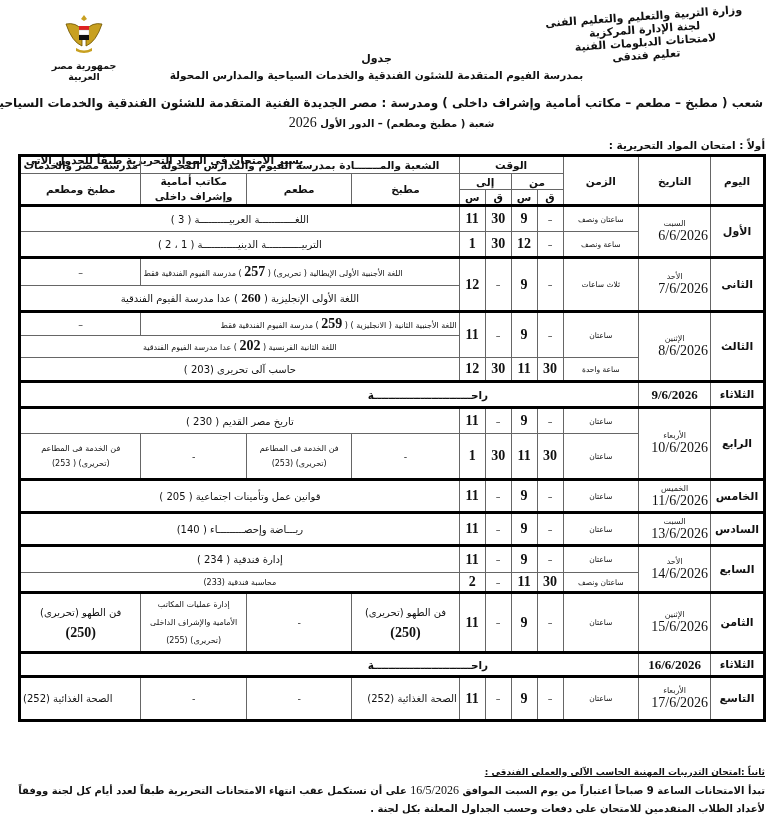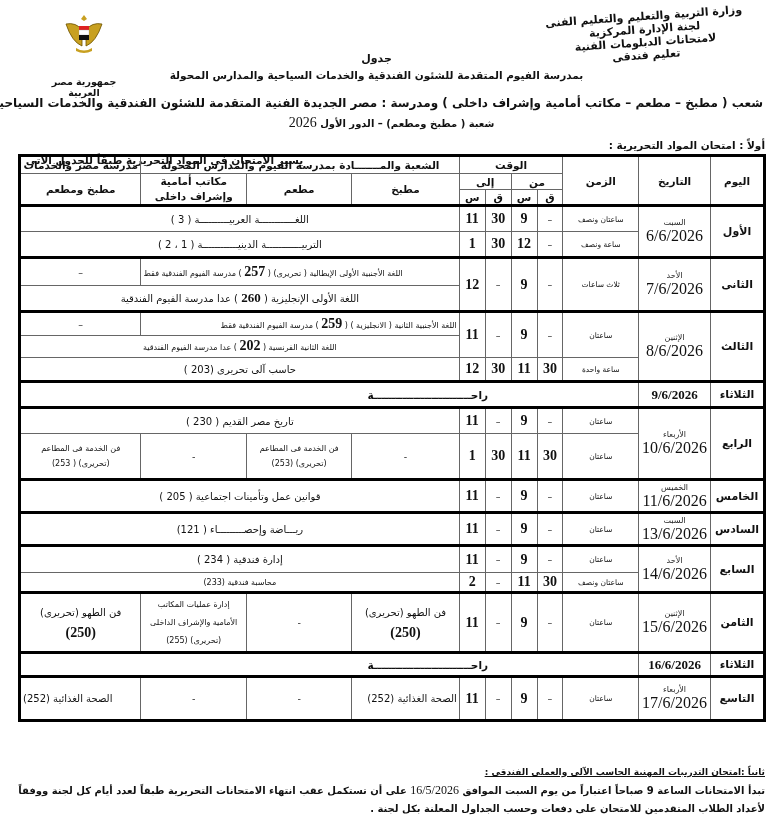--- a/index.html
+++ b/index.html
@@ -2,34 +2,34 @@
 <html><head>
 <meta charset="utf-8">
 <style>
   html, body { margin:0; padding:0; background:#fff; }
   body { width:783px; height:830px; position:relative; overflow:hidden; font-family:"DejaVu Sans", sans-serif; color:#111; }
   .abs { position:absolute; }
   .ministry { right:38px; top:10px; width:200px; text-align:center; font-size:11px; font-weight:bold; line-height:13px; transform:rotate(-4deg); }
   .ministry div { white-space:nowrap; }
   .emblem { left:44px; top:12px; width:80px; text-align:center; }
   .emblem svg { display:block; margin:0 auto; }
-  .emblem .cap { font-size:9.5px; font-weight:bold; margin-top:20px; }
+  .emblem .cap { font-size:9.5px; font-weight:bold; margin-top:4px; }
   .titles { left:120px; right:150px; top:50px; text-align:center; font-size:10.5px; font-weight:bold; line-height:17px; }
   .titles .big { font-size:11px; }
   .line4 { left:16px; right:20px; top:96px; text-align:center; font-size:12px; font-weight:bold; direction:rtl; white-space:nowrap; }
   .line5 { left:120px; right:120px; top:115px; text-align:center; font-size:10px; font-weight:bold; direction:rtl; }
   .line5 .yr { font-family:"Liberation Serif", serif; font-size:14px; font-weight:normal; }
   .sec1 { right:18px; top:139px; font-size:10.5px; font-weight:bold; direction:rtl; }
   .sec1b { left:18px; top:154px; font-size:10.5px; font-weight:bold; direction:rtl; }
   table.sched { position:absolute; left:18px; top:154px; width:748px; border-collapse:collapse; direction:rtl; font-size:9.5px; }
   table.sched td { border:1px solid #666; text-align:center; vertical-align:middle; padding:0 2px; }
   table.sched { border:3px solid #000; }
   .hd { font-weight:bold; font-size:10.5px; }
   .num { font-family:"Liberation Serif", serif; font-weight:bold; font-size:14px; }
-  .date { font-family:"Liberation Serif", serif; font-size:16px; }
+  .date { font-family:"Liberation Serif", serif; font-size:14px;text-align:right; }
   .dateb { font-family:"Liberation Serif", serif; font-size:13px; font-weight:bold; }
   .dayn { font-size:8px; color:#222; }
   .dayname { font-weight:bold; font-size:11px; }
   .dur { font-size:7.5px; }
   .subj { font-size:10px; }
   .subj b { font-family:"Liberation Serif", serif; font-size:13px; }
   .small { font-size:8px; line-height:15px; }
   tr.thick td { border-top:3px solid #000; }
   .sec2 { right:18px; top:767px; font-size:9px; font-weight:bold; direction:rtl; text-decoration:underline;margin-left:36px; }
   .note { right:18px; left:14px; top:781px; font-size:10px; font-weight:bold; direction:rtl; line-height:18px; text-align:right; }
@@ -231,21 +231,21 @@
     <td class="dayname">السادس</td>
     <td>
           <div class="dayn">السبت</div>
           <div class="date">13/6/2026</div>
         </td>
     <td class="dur">ساعتان</td>
     <td>–</td>
     <td class="num">9</td>
     <td>–</td>
     <td class="num">11</td>
-    <td colspan="4" class="subj">ريـــاضة وإحصـــــــــاء ( 121)</td>
+    <td colspan="4" class="subj">ريـــاضة وإحصـــــــــاء ( 140)</td>
   </tr>
 
   <tr class="thick" style="height:27px">
     <td rowspan="2" class="dayname">السابع</td>
     <td rowspan="2">
           <div class="dayn">الأحد</div>
           <div class="date">14/6/2026</div>
         </td>
     <td class="dur">ساعتان</td>
     <td>–</td>

